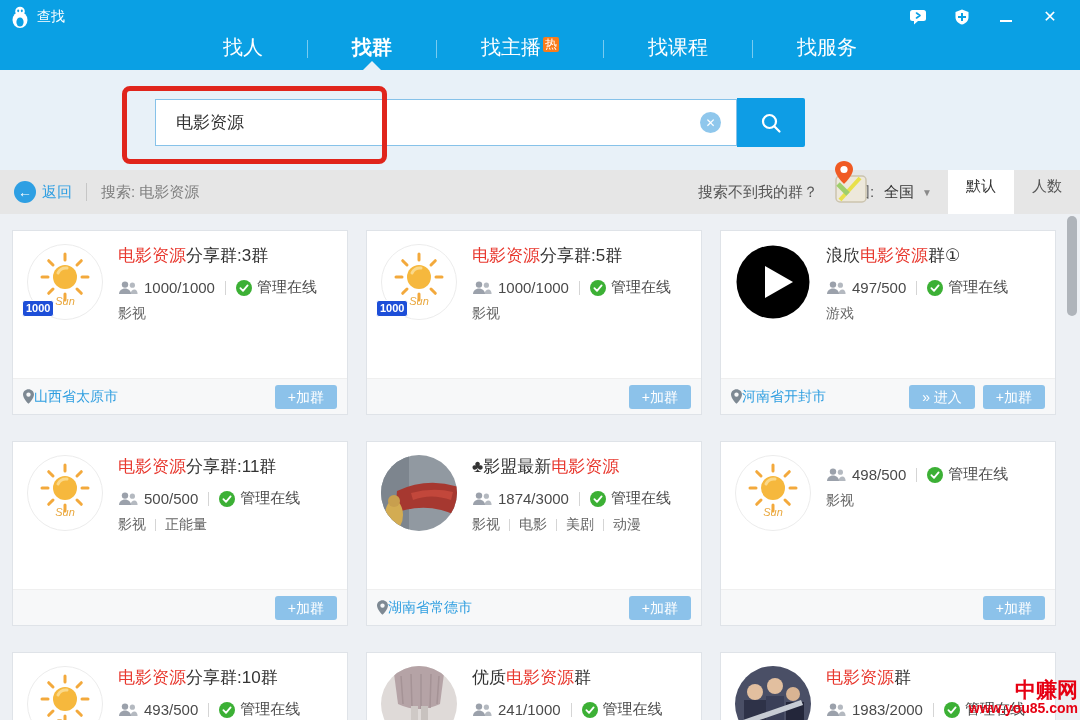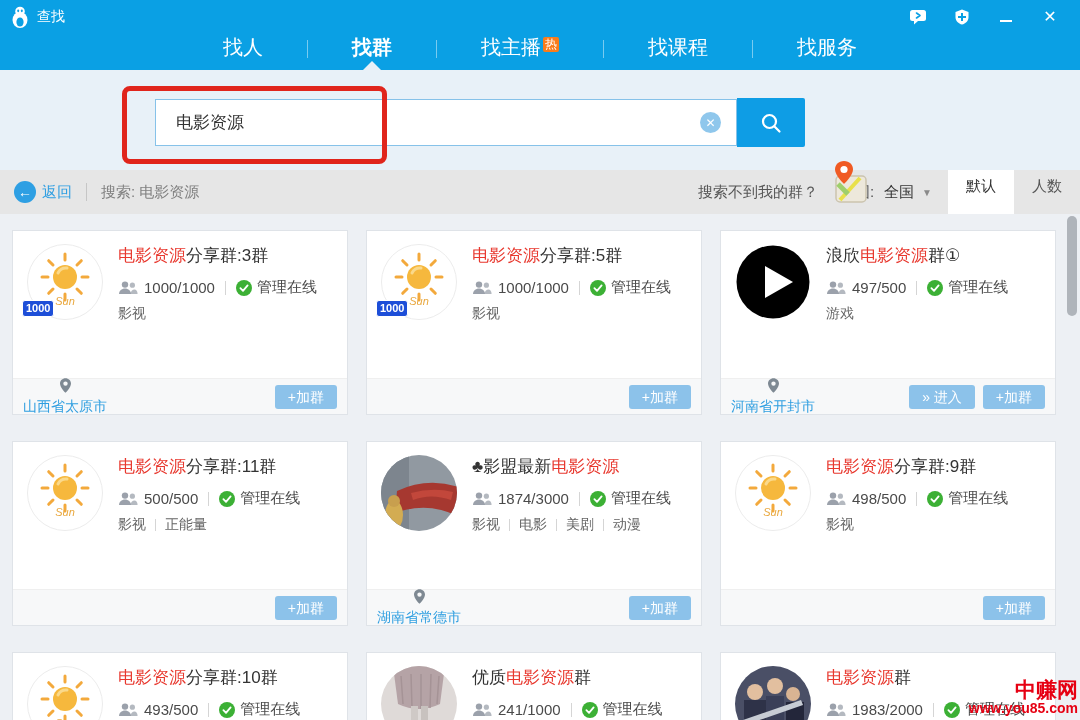--- a/index.html
+++ b/index.html
@@ -76,21 +76,21 @@
   .icon-members { width:20px; height:16px; margin-right:6px; flex:0 0 auto; }
   .member-count { color:#4A4A4A; font-size:15px; }
   .mr-divider { width:1px; height:14px; background:#D5D5D5; margin:0 10px; }
   .icon-check { width:16px; height:16px; margin-right:5px; flex:0 0 auto; }
   .admin-status { color:#4A4A4A; font-size:15px; }
   .tag-row { margin-top:8px; display:flex; align-items:center; color:#666; font-size:14px; }
   .tag { white-space:nowrap; }
   .tag-divider { width:1px; height:12px; background:#D5D5D5; margin:0 9px; }
   .card-footer { height:36px; background:#F7F8F9; border-top:1px solid #EFEFEF; display:flex; align-items:center;
       padding:0 10px; }
-  .loc { display:flex; align-items:center; gap:5px; cursor:pointer; min-width:0;flex-direction:column; }
+  .loc { display:flex; align-items:center; cursor:pointer; min-width:0; }
   .icon-pin { width:11px; height:15px; flex:0 0 auto; }
   .loc-text { color:#2F9EE0; font-size:14px; white-space:nowrap; }
   .btns { margin-left:auto; display:flex; gap:8px; }
   .card-btn { background:#8CC2EA; color:#fff; font-size:14px; line-height:24px; padding:0 13px; border-radius:3px;
       cursor:pointer; white-space:nowrap; }
 
   
   .scroll-thumb { position:absolute; right:3px; top:2px; width:10px; height:100px; background:#AFB4BA;
       border-radius:5px; cursor:pointer; z-index:30; }
 
@@ -495,23 +495,20 @@
                 <line x1="26" y1="21" x2="21.7" y2="16.7"></line>
                 <line x1="38" y1="16" x2="38" y2="10"></line>
                 <line x1="50" y1="21" x2="54.3" y2="16.7"></line>
               </g>
               <circle cx="38" cy="33" r="12" fill="#F6B83D"></circle>
               <path d="M31 29 a9 9 0 0 1 9 -5" stroke="#FAD98B" stroke-width="3" fill="none" stroke-linecap="round"></path>
               <text x="38" y="61" font-size="11" font-style="italic" fill="#E9A83F" text-anchor="middle">Sun</text>
             </svg>
           </div>
       <div class="card-info">
-        <div class="card-title">
-          <span class="t-prefix"></span><span class="t-highlight">电影资源</span><span class="t-suffix">分享群:9群</span>
-        </div>
         <div class="member-row">
           <svg class="icon-members" viewBox="0 0 20 16">
             <g fill="#9BA1AB">
               <circle cx="7" cy="4.6" r="3.2"></circle>
               <path d="M1 14 C1 10.7 3.7 8.4 7 8.4 C10.3 8.4 13 10.7 13 14 Z"></path>
               <circle cx="14.4" cy="5.2" r="2.6" opacity="0.75"></circle>
               <path d="M12.2 14 C12.6 11.2 14.6 9.4 16.4 9.4 C18.2 9.4 19.6 11.5 19.6 14 Z" opacity="0.75"></path>
             </g>
           </svg>
           <span class="member-count">498/500</span>

